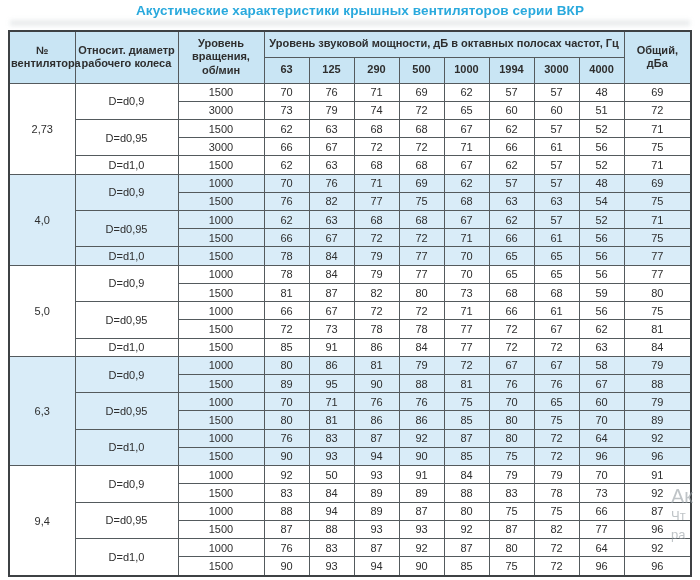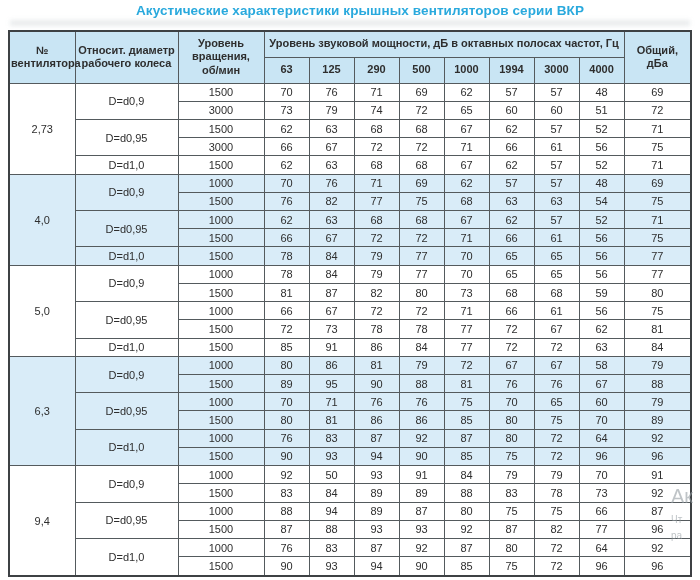--- a/index.html
+++ b/index.html
@@ -57,22 +57,22 @@
   tr.hdr-top { height: 26px; }
   tr.hdr-sub { height: 26px; }
   .watermark {
     position: absolute;
     top: 486px; left: 671px;
     color: rgba(148, 156, 162, 0.6);
     line-height: 1.0;
     white-space: nowrap;
     pointer-events: none;
   }
-  .watermark .wm-big   { font-size: 20px; display: block; margin-bottom: 9px; }
-  .watermark .wm-small { font-size: 10px; display: block; margin-bottom: 6px; }
+  .watermark .wm-big   { font-size: 20px; display: block; margin-bottom: 3px; }
+  .watermark .wm-small { font-size: 13px; display: block; margin-bottom: 6px; }
 </style>
 </head>
 <body>
 
 <div class="page-title">Акустические характеристики крышных вентиляторов серии ВКР</div>
 <div class="ghost-strip"></div>
 
 <table class="acoustic">
   <colgroup>
     <col style="width:66px">

